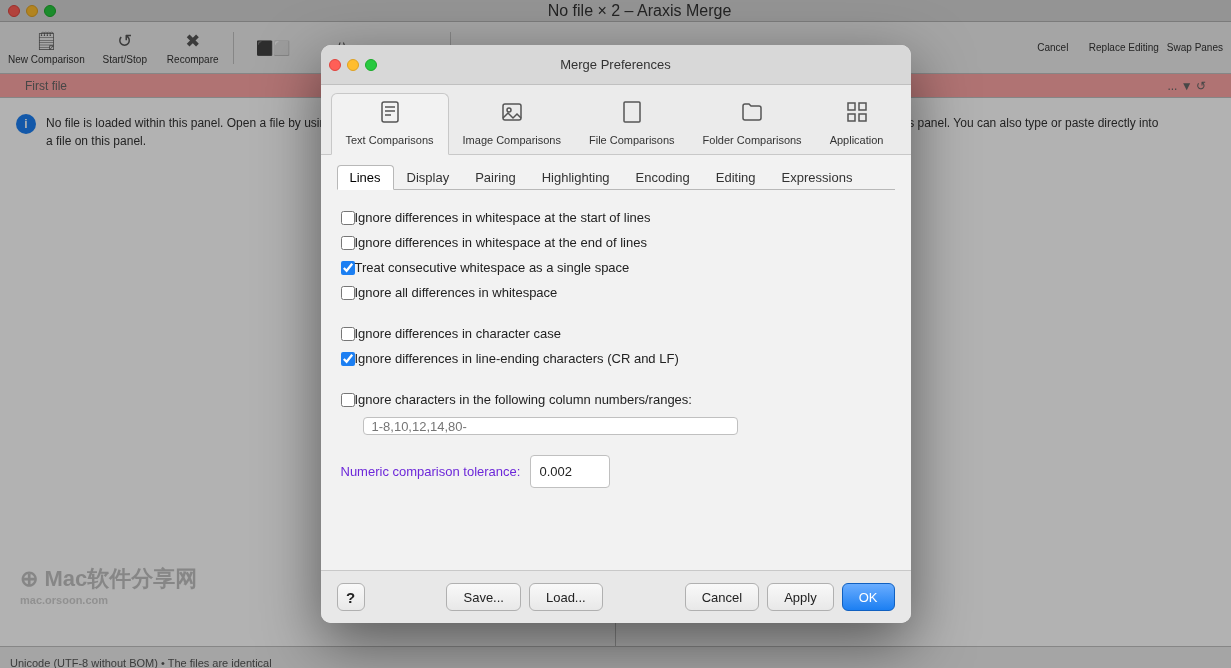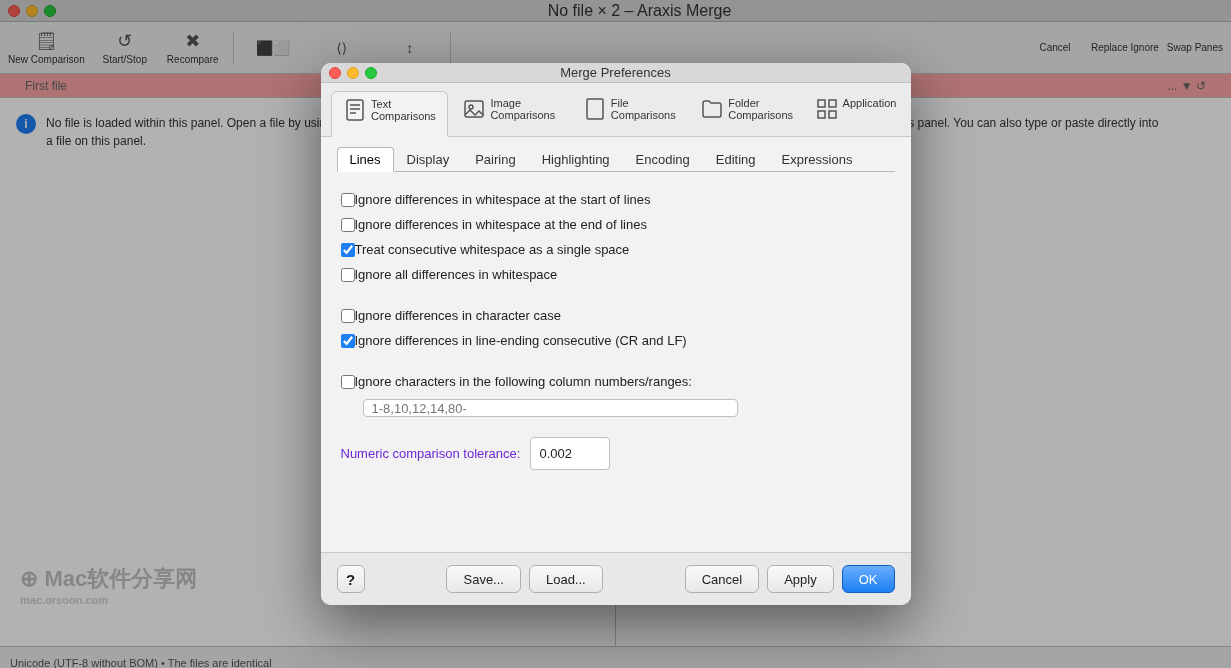--- a/index.html
+++ b/index.html
@@ -181,21 +181,21 @@
     .modal {
       width: 590px;
       background: #f2f2f2;
       border-radius: 10px;
       box-shadow: 0 20px 60px rgba(0,0,0,0.5);
       overflow: hidden;
     }
 
     
     .modal-titlebar {
-      height: 20px;
+      height: 40px;
       background: #d8d8d8;
       border-bottom: 1px solid #c0c0c0;
       display: flex;
       align-items: center;
       justify-content: center;
       position: relative;
     }
     .modal-traffic-lights {
       position: absolute;
       left: 8px;
@@ -211,20 +211,22 @@
     
     .modal-icon-tabs {
       display: flex;
       padding: 8px 10px 0;
       background: #ebebeb;
       border-bottom: 1px solid #c8c8c8;
       gap: 0;
     }
     .modal-icon-tab {
       display: flex;
+      flex-direction: column;
+      align-items: center;
       justify-content: center;
       padding: 6px 14px 8px;
       font-size: 11px;
       color: #333;
       cursor: pointer;
       border-radius: 6px 6px 0 0;
       gap: 4px;
       min-width: 70px;
     }
     .modal-icon-tab.active {
@@ -378,21 +380,21 @@
     </div>
     <div class="toolbar-btn">
       <span class="toolbar-icon" style="font-size:14px;">↕</span>
     </div>
     <div class="toolbar-separator"></div>
     <div style="margin-left: auto; display: flex; gap: 8px;">
       <div class="toolbar-btn">
         <span style="font-size:10px;">Cancel</span>
       </div>
       <div class="toolbar-btn">
-        <span style="font-size:10px;">Replace Ignore</span>
+        <span style="font-size:10px;">Replace Editing</span>
       </div>
       <div class="toolbar-btn">
         <span style="font-size:10px;">Swap Panes</span>
       </div>
     </div>
   </div>
 
   <div class="content-area">
 
     <div class="left-panel">
@@ -536,21 +538,21 @@
 
         <div class="section-gap"></div>
         <div class="section-gap"></div>
 
         <div class="checkbox-row">
           <input type="checkbox" id="cb5" style="">
           <label for="cb5" class="checkbox-label">Ignore differences in character case</label>
         </div>
         <div class="checkbox-row">
           <input type="checkbox" id="cb6" checked="" style="">
-          <label for="cb6" class="checkbox-label">Ignore differences in line-ending consecutive (CR and LF)</label>
+          <label for="cb6" class="checkbox-label">Ignore differences in line-ending characters (CR and LF)</label>
         </div>
 
         <div class="section-gap"></div>
         <div class="section-gap"></div>
 
         <div class="checkbox-row">
           <input type="checkbox" id="cb7" style="">
           <label for="cb7" class="checkbox-label">Ignore characters in the following column numbers/ranges:</label>
         </div>
         <div style="padding-left: 22px; margin-top: 4px;">

